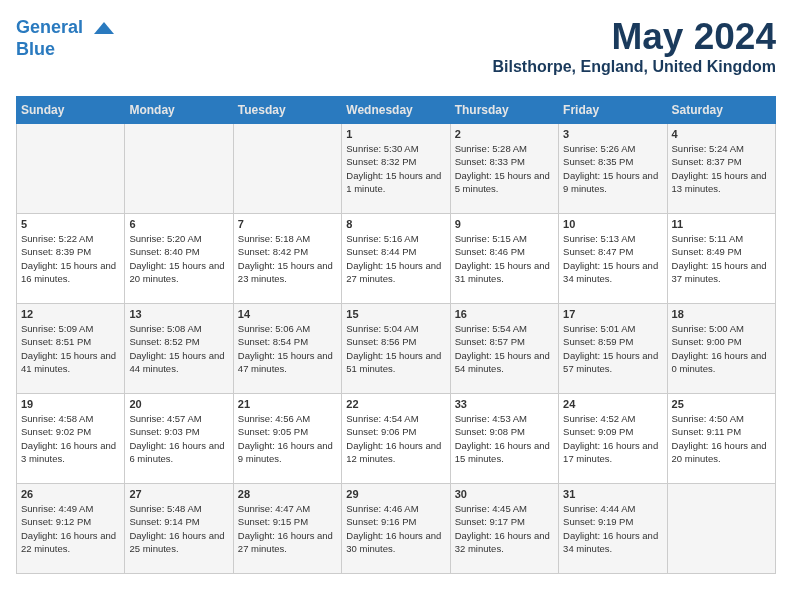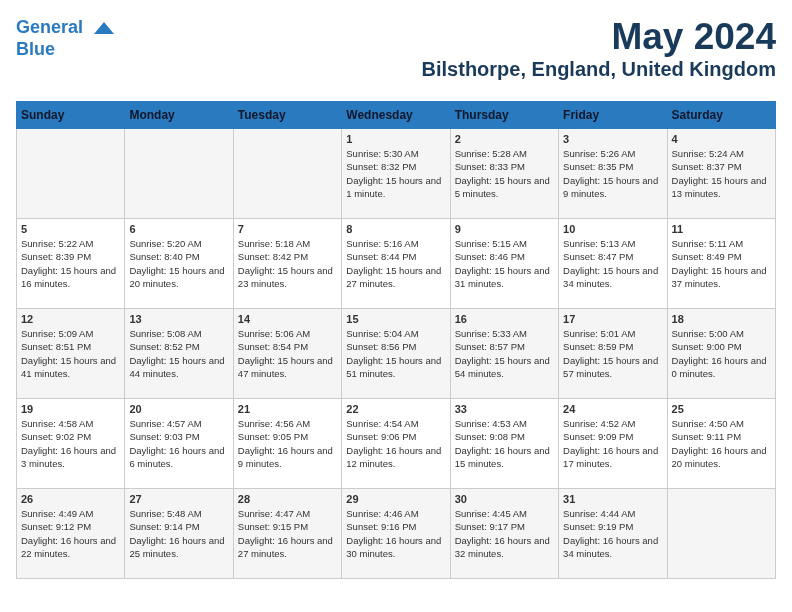--- a/index.html
+++ b/index.html
@@ -36,32 +36,32 @@
     }
     .title-block {
       text-align: right;
     }
     .month-year {
       font-size: 37px;
       font-weight: bold;
       color: #1a3a5c;
     }
     .location {
-      font-size: 20px;
+      font-size: 16px;
       font-weight: bold;
       color: #1a3a5c;
     }
     table {
       width: 100%;
       border-collapse: collapse;
       table-layout: fixed;
     }
     thead tr th {
       background-color: #2a7abf;
-      color: #0f172a;
+      color: #e5e5e5;
       font-size: 12px;
       font-weight: bold;
       padding: 6px 4px;
       text-align: left;
       border: 1px solid #2a7abf;
     }
     tbody tr td {
       border: 1px solid #ccc;
       vertical-align: top;
       padding: 4px;
@@ -231,21 +231,21 @@
         </td>
         <td>
           <span class="day-number">15</span>
           <div class="cell-content">Sunrise: 5:04 AM
 Sunset: 8:56 PM
 Daylight: 15 hours
 and 51 minutes.</div>
         </td>
         <td>
           <span class="day-number">16</span>
-          <div class="cell-content">Sunrise: 5:33 AM
+          <div class="cell-content">Sunrise: 5:54 AM
 Sunset: 8:57 PM
 Daylight: 15 hours
 and 54 minutes.</div>
         </td>
         <td>
           <span class="day-number">17</span>
           <div class="cell-content">Sunrise: 5:01 AM
 Sunset: 8:59 PM
 Daylight: 15 hours
 and 57 minutes.</div>

